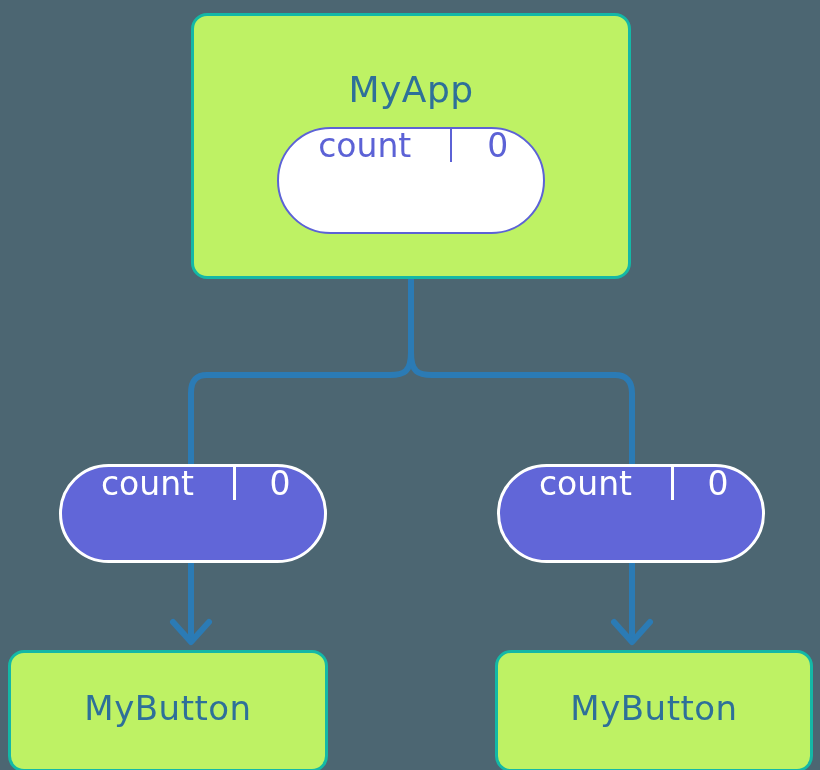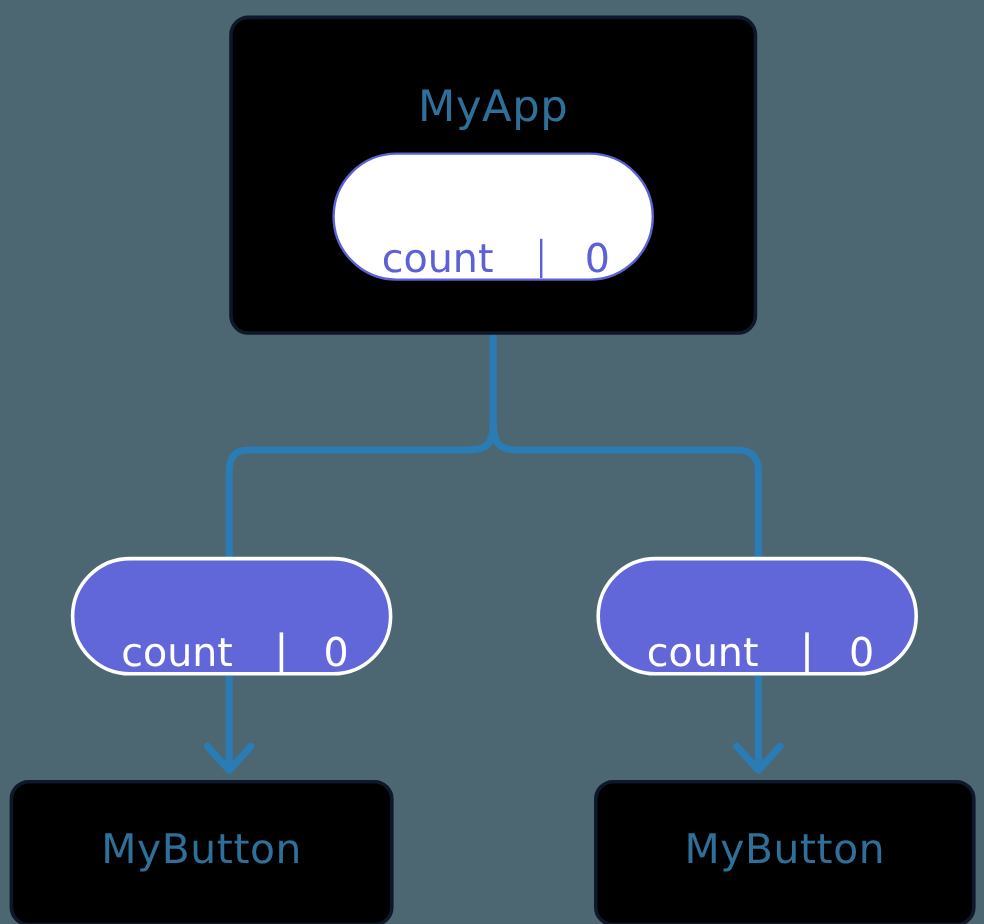--- a/index.html
+++ b/index.html
@@ -23,22 +23,22 @@
     left: 0;
     top: 0;
     width: 820px;
     height: 770px;
     pointer-events: none;
   }
 
   
   .comp-box {
     position: absolute;
-    background: #000000;
-    border: 3px solid #0f172a;
+    background: #bef264;
+    border: 3px solid #14b8a6;
     border-radius: 16px;
     box-sizing: border-box;
   }
   #app-box {
     left: 191px;
     top: 13px;
     width: 440px;
     height: 266px;
   }
   .comp-title {
@@ -71,21 +71,21 @@
   .btn-title {
     top: 38px;
     font-size: 34px;
     text-align: center;
   }
 
   
   .pill {
     position: absolute;
     display: flex;
-    align-items: flex-end;
+    align-items: flex-start;
     box-sizing: border-box;
     border-radius: 999px;
     overflow: hidden;
   }
   .pill .pill-key,
   .pill .pill-val {
     display: flex;
     align-items: center;
     justify-content: center;
     box-sizing: border-box;

